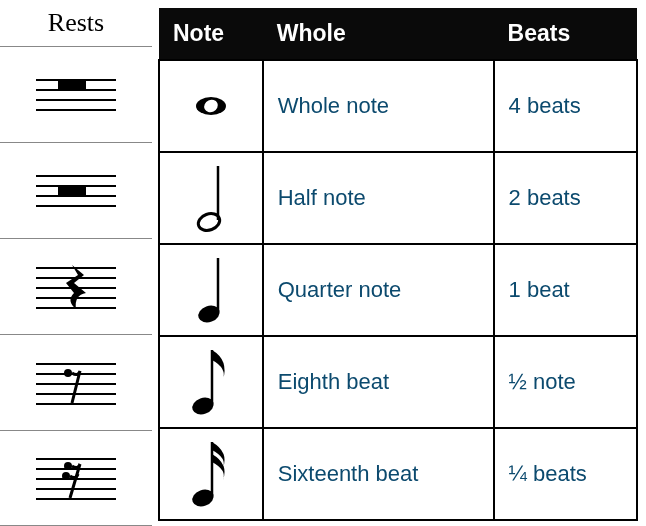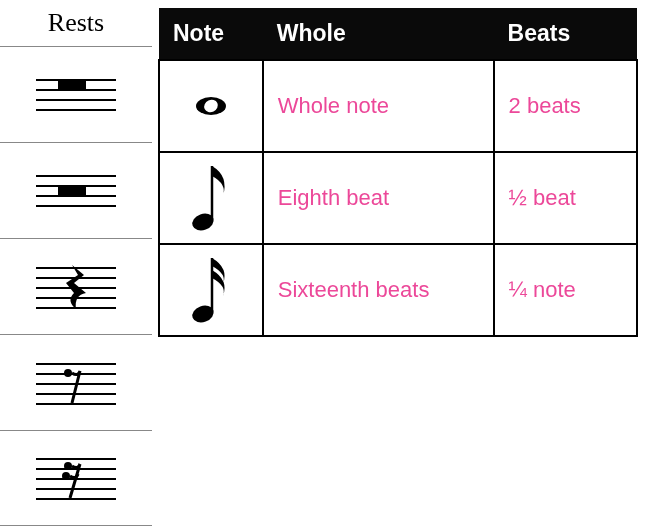--- a/index.html
+++ b/index.html
@@ -61,21 +61,21 @@
     font-weight: bold;
     text-align: left;
     padding: 12px 14px;
     border: none;
   }
   tbody td {
     border: 2px solid #000;
     padding: 0 14px;
     height: 92px;
     font-size: 22px;
-    color: #ec4899;
+    color: #0c4a6e;
     vertical-align: middle;
   }
   td.note-col { width: 104px; text-align: center; }
   td.name-col { width: 232px; }
   td.beat-col { width: 144px; }
   .note-svg { display: block; margin: 0 auto; }
 </style>
 </head>
 <body>
 
@@ -158,44 +158,64 @@
     <tbody>
 
       <tr>
         <td class="note-col">
           <svg class="note-svg" width="40" height="26">
               <ellipse cx="20" cy="13" rx="15" ry="9" fill="#000"></ellipse>
               <ellipse cx="20" cy="13" rx="7" ry="6" fill="#fff" transform="rotate(-25 20 13)"></ellipse>
             </svg>
         </td>
         <td class="name-col">Whole note</td>
+        <td class="beat-col">4 beats</td>
+      </tr>
+
+      <tr>
+        <td class="note-col">
+          <svg class="note-svg" width="40" height="72">
+              <line x1="27" y1="4" x2="27" y2="58" stroke="#000" stroke-width="2.5"></line>
+              <ellipse cx="18" cy="60" rx="11" ry="8" fill="none" stroke="#000" stroke-width="3" transform="rotate(-20 18 60)"></ellipse>
+            </svg>
+        </td>
+        <td class="name-col">Half note</td>
         <td class="beat-col">2 beats</td>
       </tr>
 
-
+      <tr>
+        <td class="note-col">
+          <svg class="note-svg" width="40" height="72">
+              <line x1="27" y1="4" x2="27" y2="58" stroke="#000" stroke-width="2.5"></line>
+              <ellipse cx="18" cy="60" rx="11" ry="8" fill="#000" transform="rotate(-20 18 60)"></ellipse>
+            </svg>
+        </td>
+        <td class="name-col">Quarter note</td>
+        <td class="beat-col">1 beat</td>
+      </tr>
 
       <tr>
         <td class="note-col">
           <svg class="note-svg" width="44" height="72">
               <line x1="23" y1="4" x2="23" y2="58" stroke="#000" stroke-width="2.5"></line>
               <path d="M23 4 Q40 14 34 34 Q38 22 23 14 Z" fill="#000"></path>
               <ellipse cx="14" cy="60" rx="11" ry="8" fill="#000" transform="rotate(-20 14 60)"></ellipse>
             </svg>
         </td>
         <td class="name-col">Eighth beat</td>
-        <td class="beat-col">½ beat</td>
+        <td class="beat-col">½ note</td>
       </tr>
 
       <tr>
         <td class="note-col">
           <svg class="note-svg" width="44" height="72">
               <line x1="23" y1="4" x2="23" y2="58" stroke="#000" stroke-width="2.5"></line>
               <path d="M23 4 Q40 14 34 30 Q38 20 23 12 Z" fill="#000"></path>
               <path d="M23 16 Q40 26 34 42 Q38 32 23 24 Z" fill="#000"></path>
               <ellipse cx="14" cy="60" rx="11" ry="8" fill="#000" transform="rotate(-20 14 60)"></ellipse>
             </svg>
         </td>
-        <td class="name-col">Sixteenth beats</td>
-        <td class="beat-col">¼ note</td>
+        <td class="name-col">Sixteenth beat</td>
+        <td class="beat-col">¼ beats</td>
       </tr>
     </tbody>
   </table>
 </div>
 
 </body></html>

